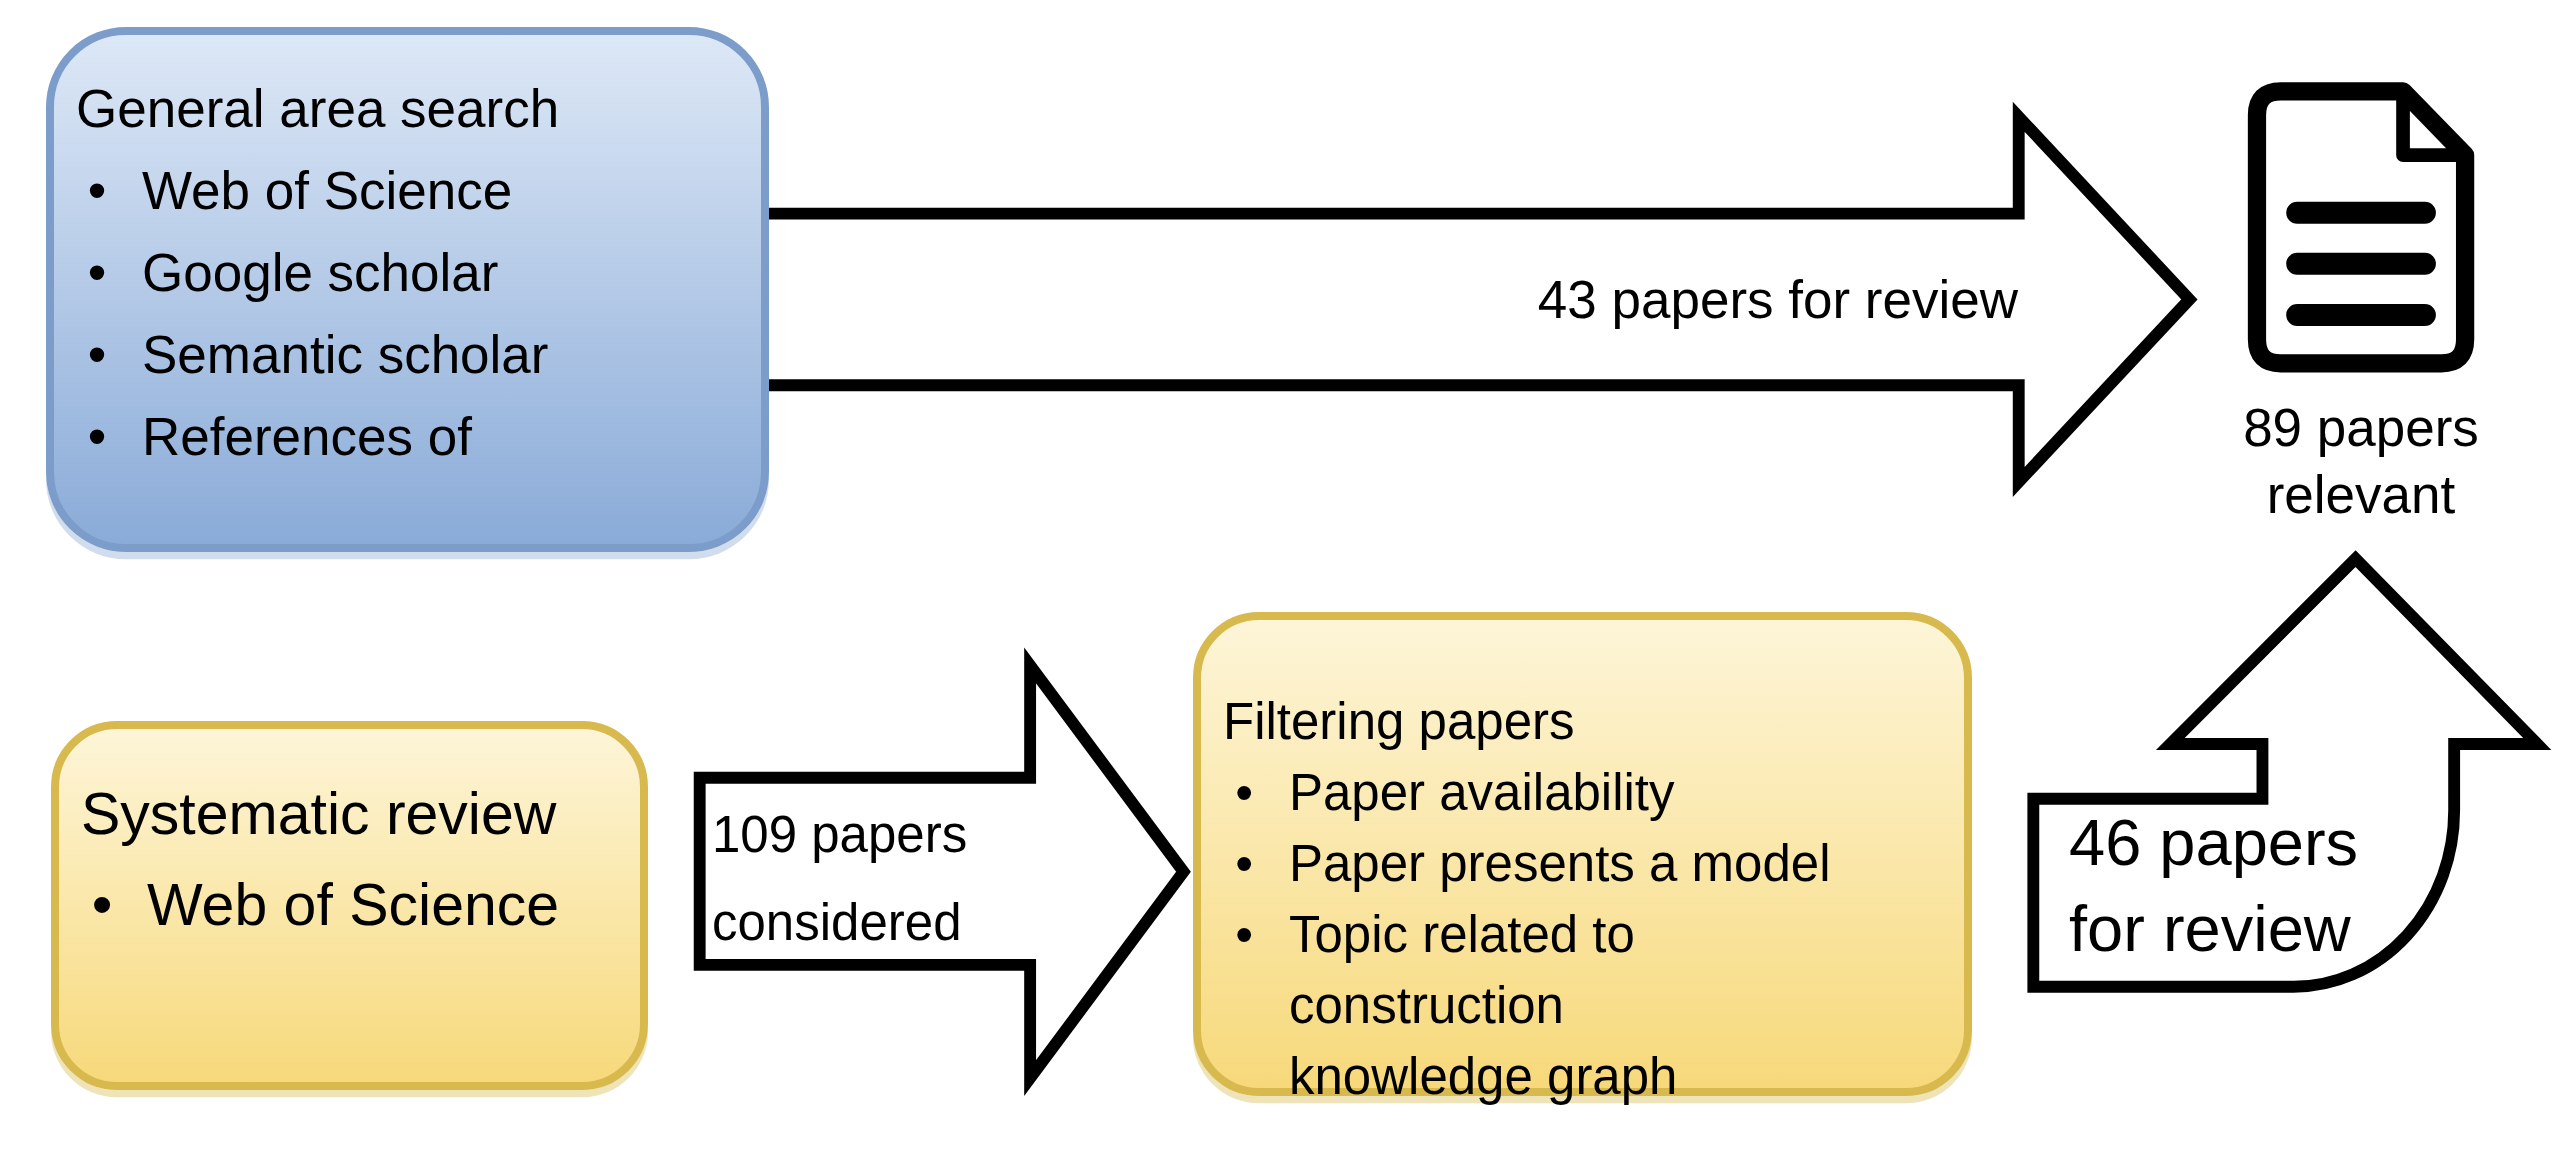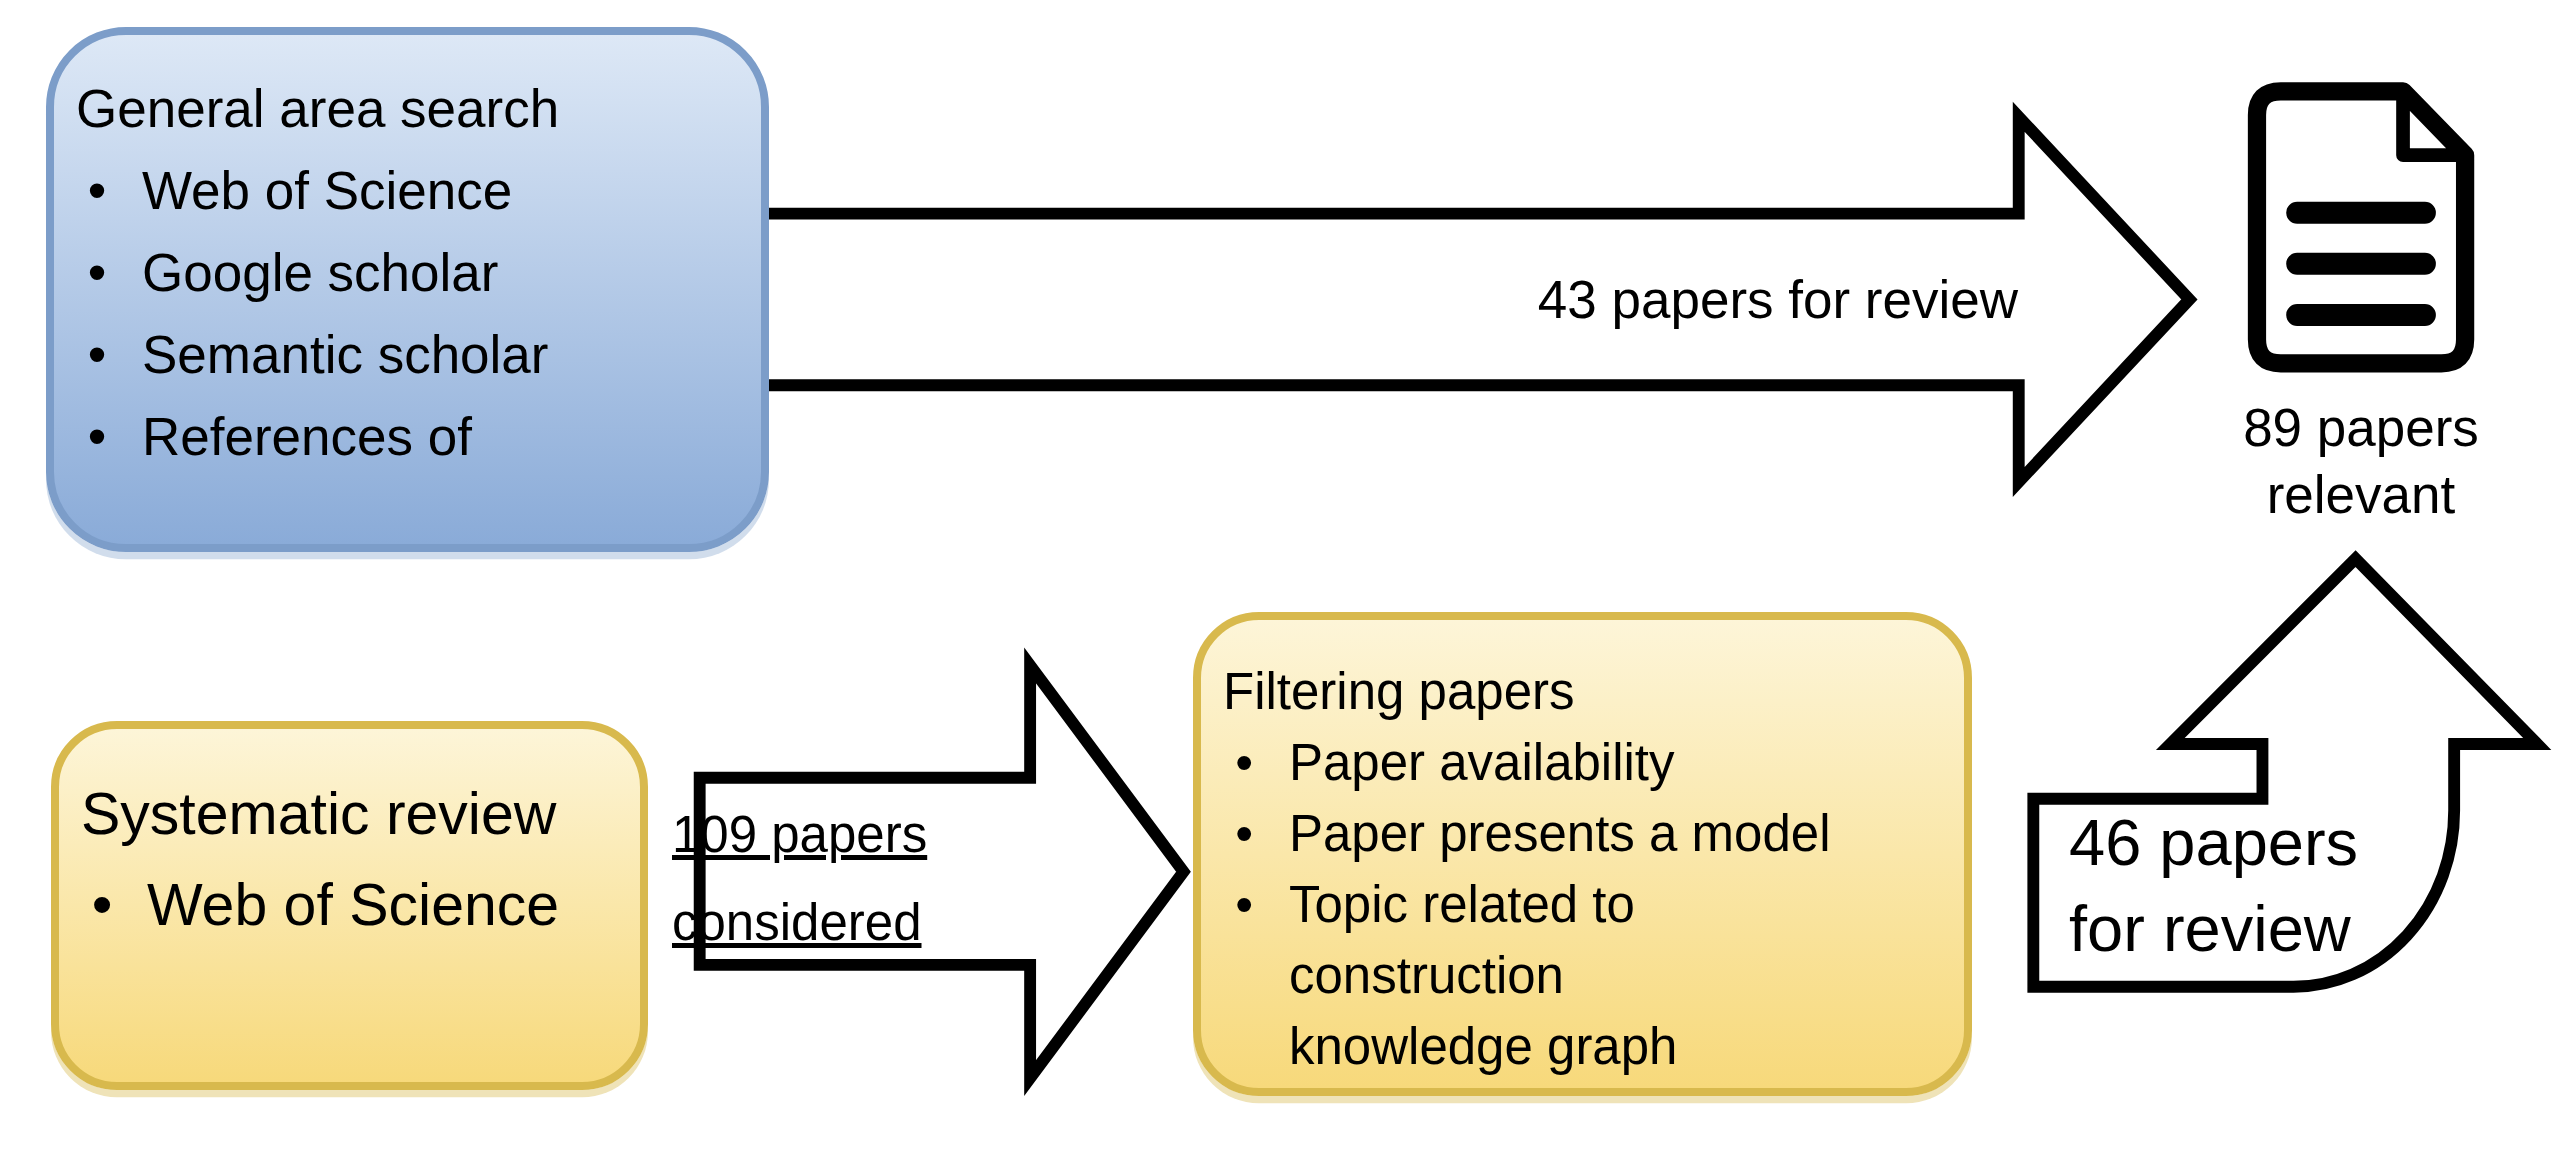--- a/index.html
+++ b/index.html
@@ -39,30 +39,30 @@
     box-shadow:0 7.3px 0 rgba(124,157,201,0.35);
   }
   .box.gold{
     border-color:var(--gold-border);
     background:linear-gradient(180deg,var(--gold-top) 0%,var(--gold-bottom) 100%);
     box-shadow:0 7.3px 0 rgba(216,185,77,0.4);
     border-radius:66px;
   }
   #box-general{left:46px;top:27px;width:723px;height:525px;padding-top:33px;font-size:53px;line-height:82px;}
   #box-systematic{left:51px;top:721px;width:597px;height:369px;padding-top:40px;font-size:59px;line-height:91px;}
-  #box-filtering{left:1193px;top:612px;width:779px;height:484px;padding-top:36px;font-size:51px;line-height:71px;}
+  #box-filtering{left:1193px;top:612px;width:779px;height:484px;padding-top:66px;font-size:51px;line-height:71px;}
 
   .row{display:flex;padding-left:14.6px;white-space:nowrap;}
   .row.title-row{padding-left:22px;}
   .row .bullet{flex:none;width:57px;text-align:center;margin-right:16.4px;}
   .row.cont-row{padding-left:88px;}
 
   .label{position:absolute;white-space:nowrap;}
   #label-43{left:694px;top:267px;width:1324px;text-align:right;font-size:53px;line-height:66px;}
-  #label-109{left:672px;top:791px;font-size:51px;line-height:88px;text-decoration:underline;}
+  #label-109{left:712px;top:791px;font-size:51px;line-height:88px;}
   #label-46{left:2069px;top:800px;font-size:65px;line-height:86px;}
   #label-89{left:2192px;top:394px;width:338px;text-align:center;font-size:53px;line-height:67px;}
 </style>
 </head>
 <body>
 
 <div class="canvas">
 
   <svg class="flow" viewBox="0 0 2821 1262" aria-hidden="true">
 

